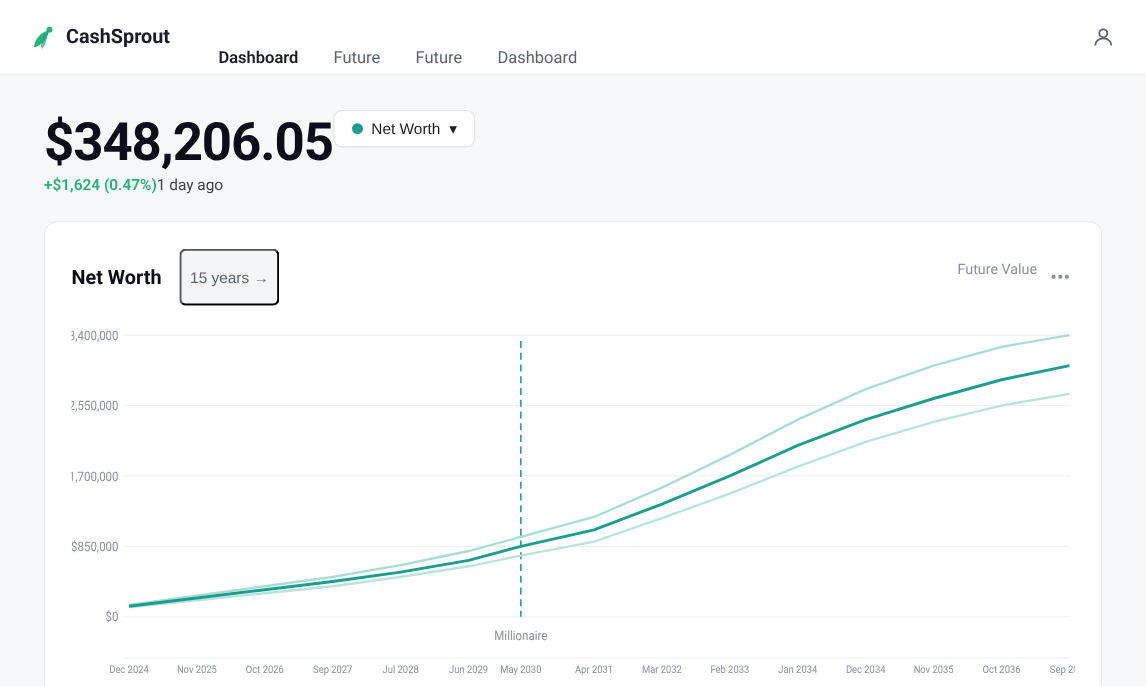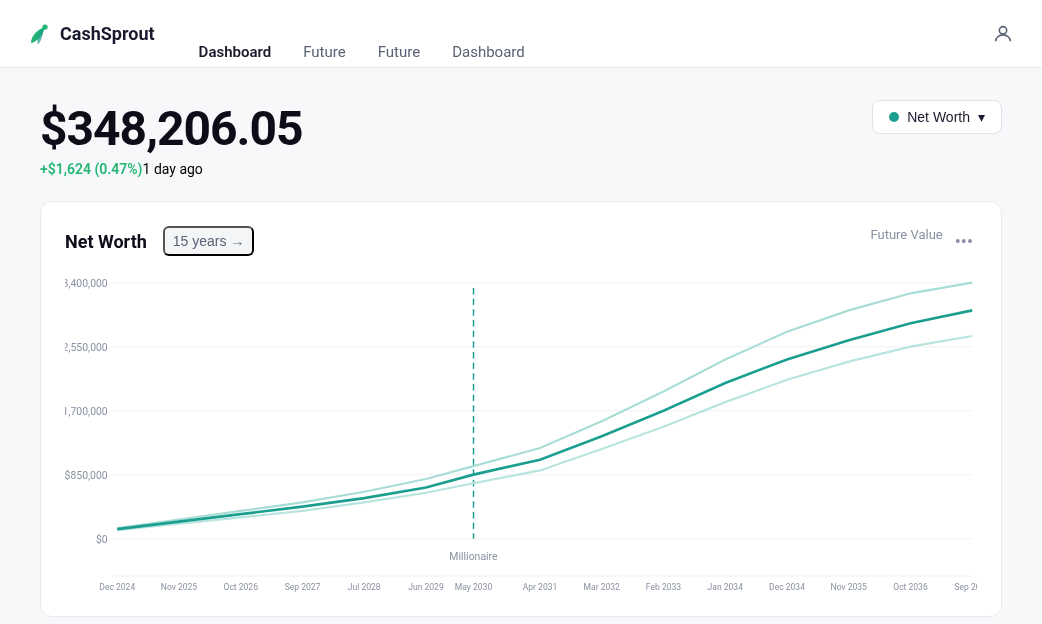--- a/index.html
+++ b/index.html
@@ -59,42 +59,42 @@
       justify-content: center;
       cursor: pointer;
       color: #5a6275;
     }
     .main {
       padding: 32px 40px;
     }
     .net-worth-header {
       display: flex;
       align-items: flex-start;
-      justify-content: space-between;
+      justify-content: flex-start;
       margin-bottom: 24px;
     }
     .net-worth-value {
       font-size: 48px;
       font-weight: 700;
       color: #0d0d1a;
       letter-spacing: -1px;
     }
     .net-worth-change {
       display: flex;
       align-items: center;
       gap: 0;
       margin-top: 4px;
     }
     .change-positive {
       color: #22b573;
       font-size: 14px;
       font-weight: 600;
     }
     .change-time {
-      color: #000000;
+      color: #404040;
       font-size: 14px;
     }
     .dropdown-btn {
       display: flex;
       align-items: center;
       gap: 8px;
       padding: 8px 16px;
       border: 1px solid #e0e2e8;
       border-radius: 8px;
       background: #fff;
@@ -131,21 +131,21 @@
       font-weight: 700;
       color: #0d0d1a;
     }
     .years-btn {
       display: flex;
       align-items: center;
       gap: 6px;
       font-size: 14px;
       color: #5a6275;
       cursor: pointer;
-      padding: 5px 8px;
+      padding: 16px 8px;
       border-radius: 6px;
       background: #f4f5f7;
     }
     .future-value-area {
       text-align: right;
     }
     .future-value-label {
       font-size: 13px;
       color: #8a90a2;
       margin-bottom: 12px;

